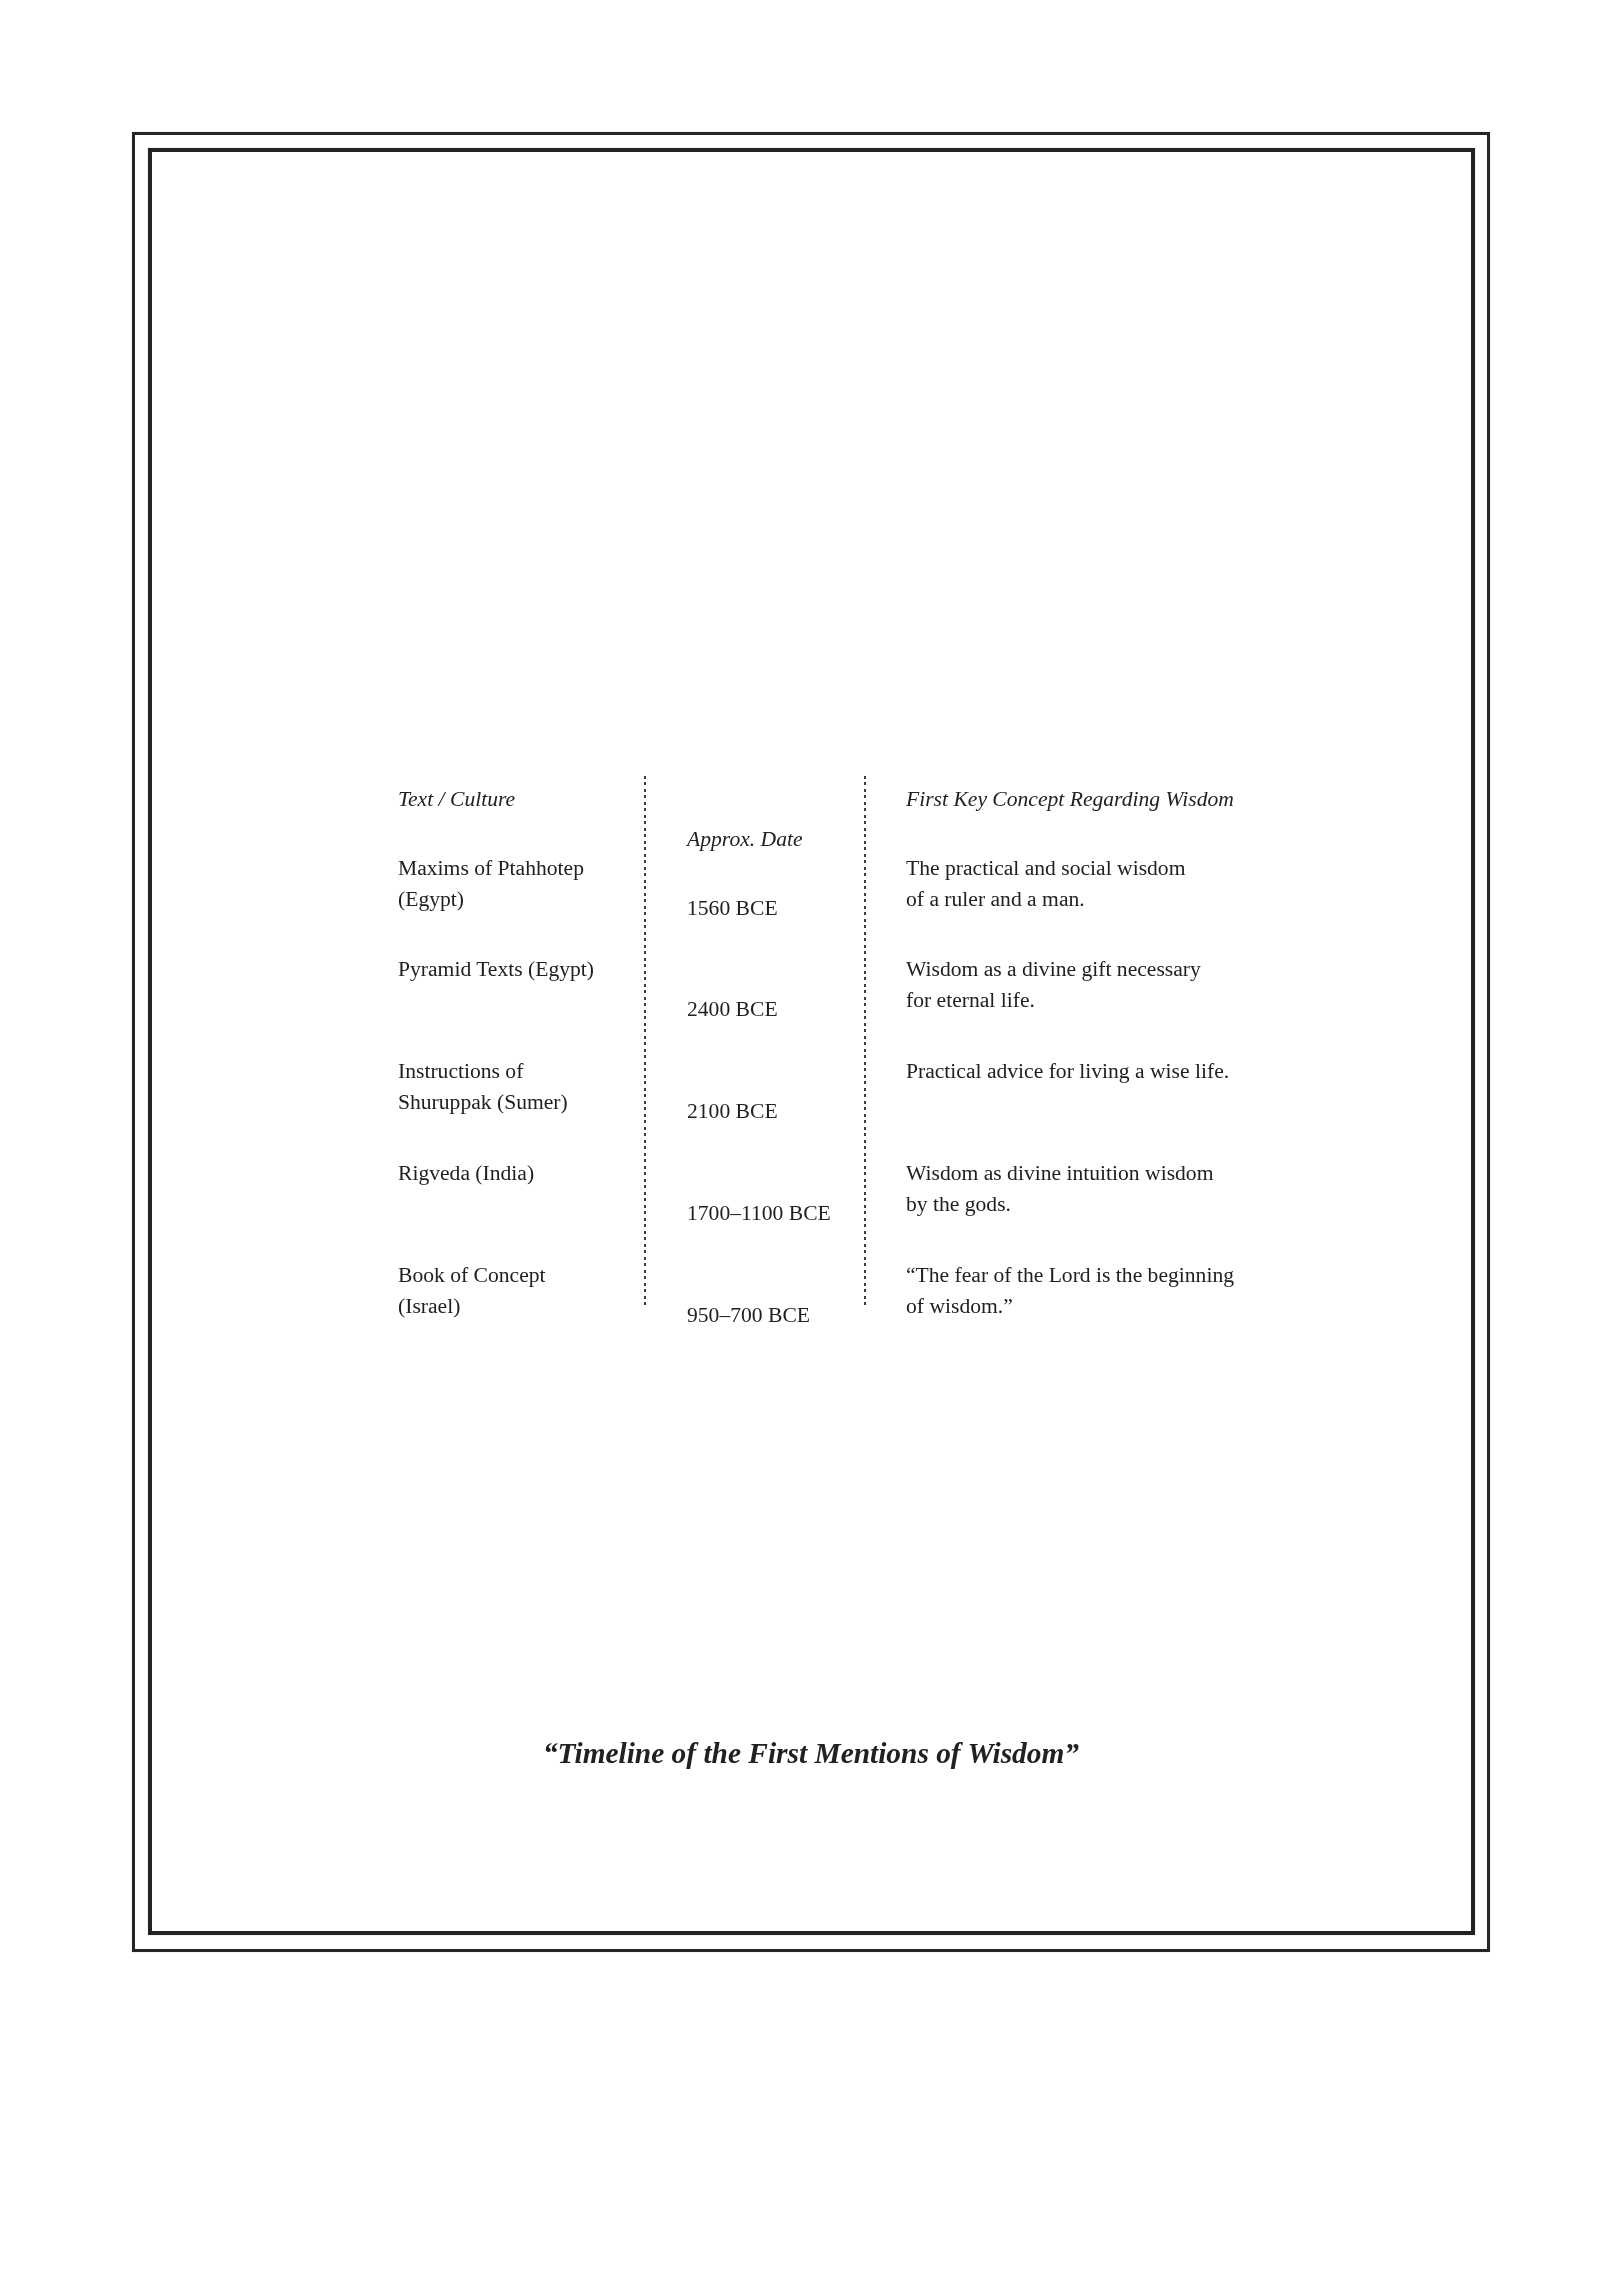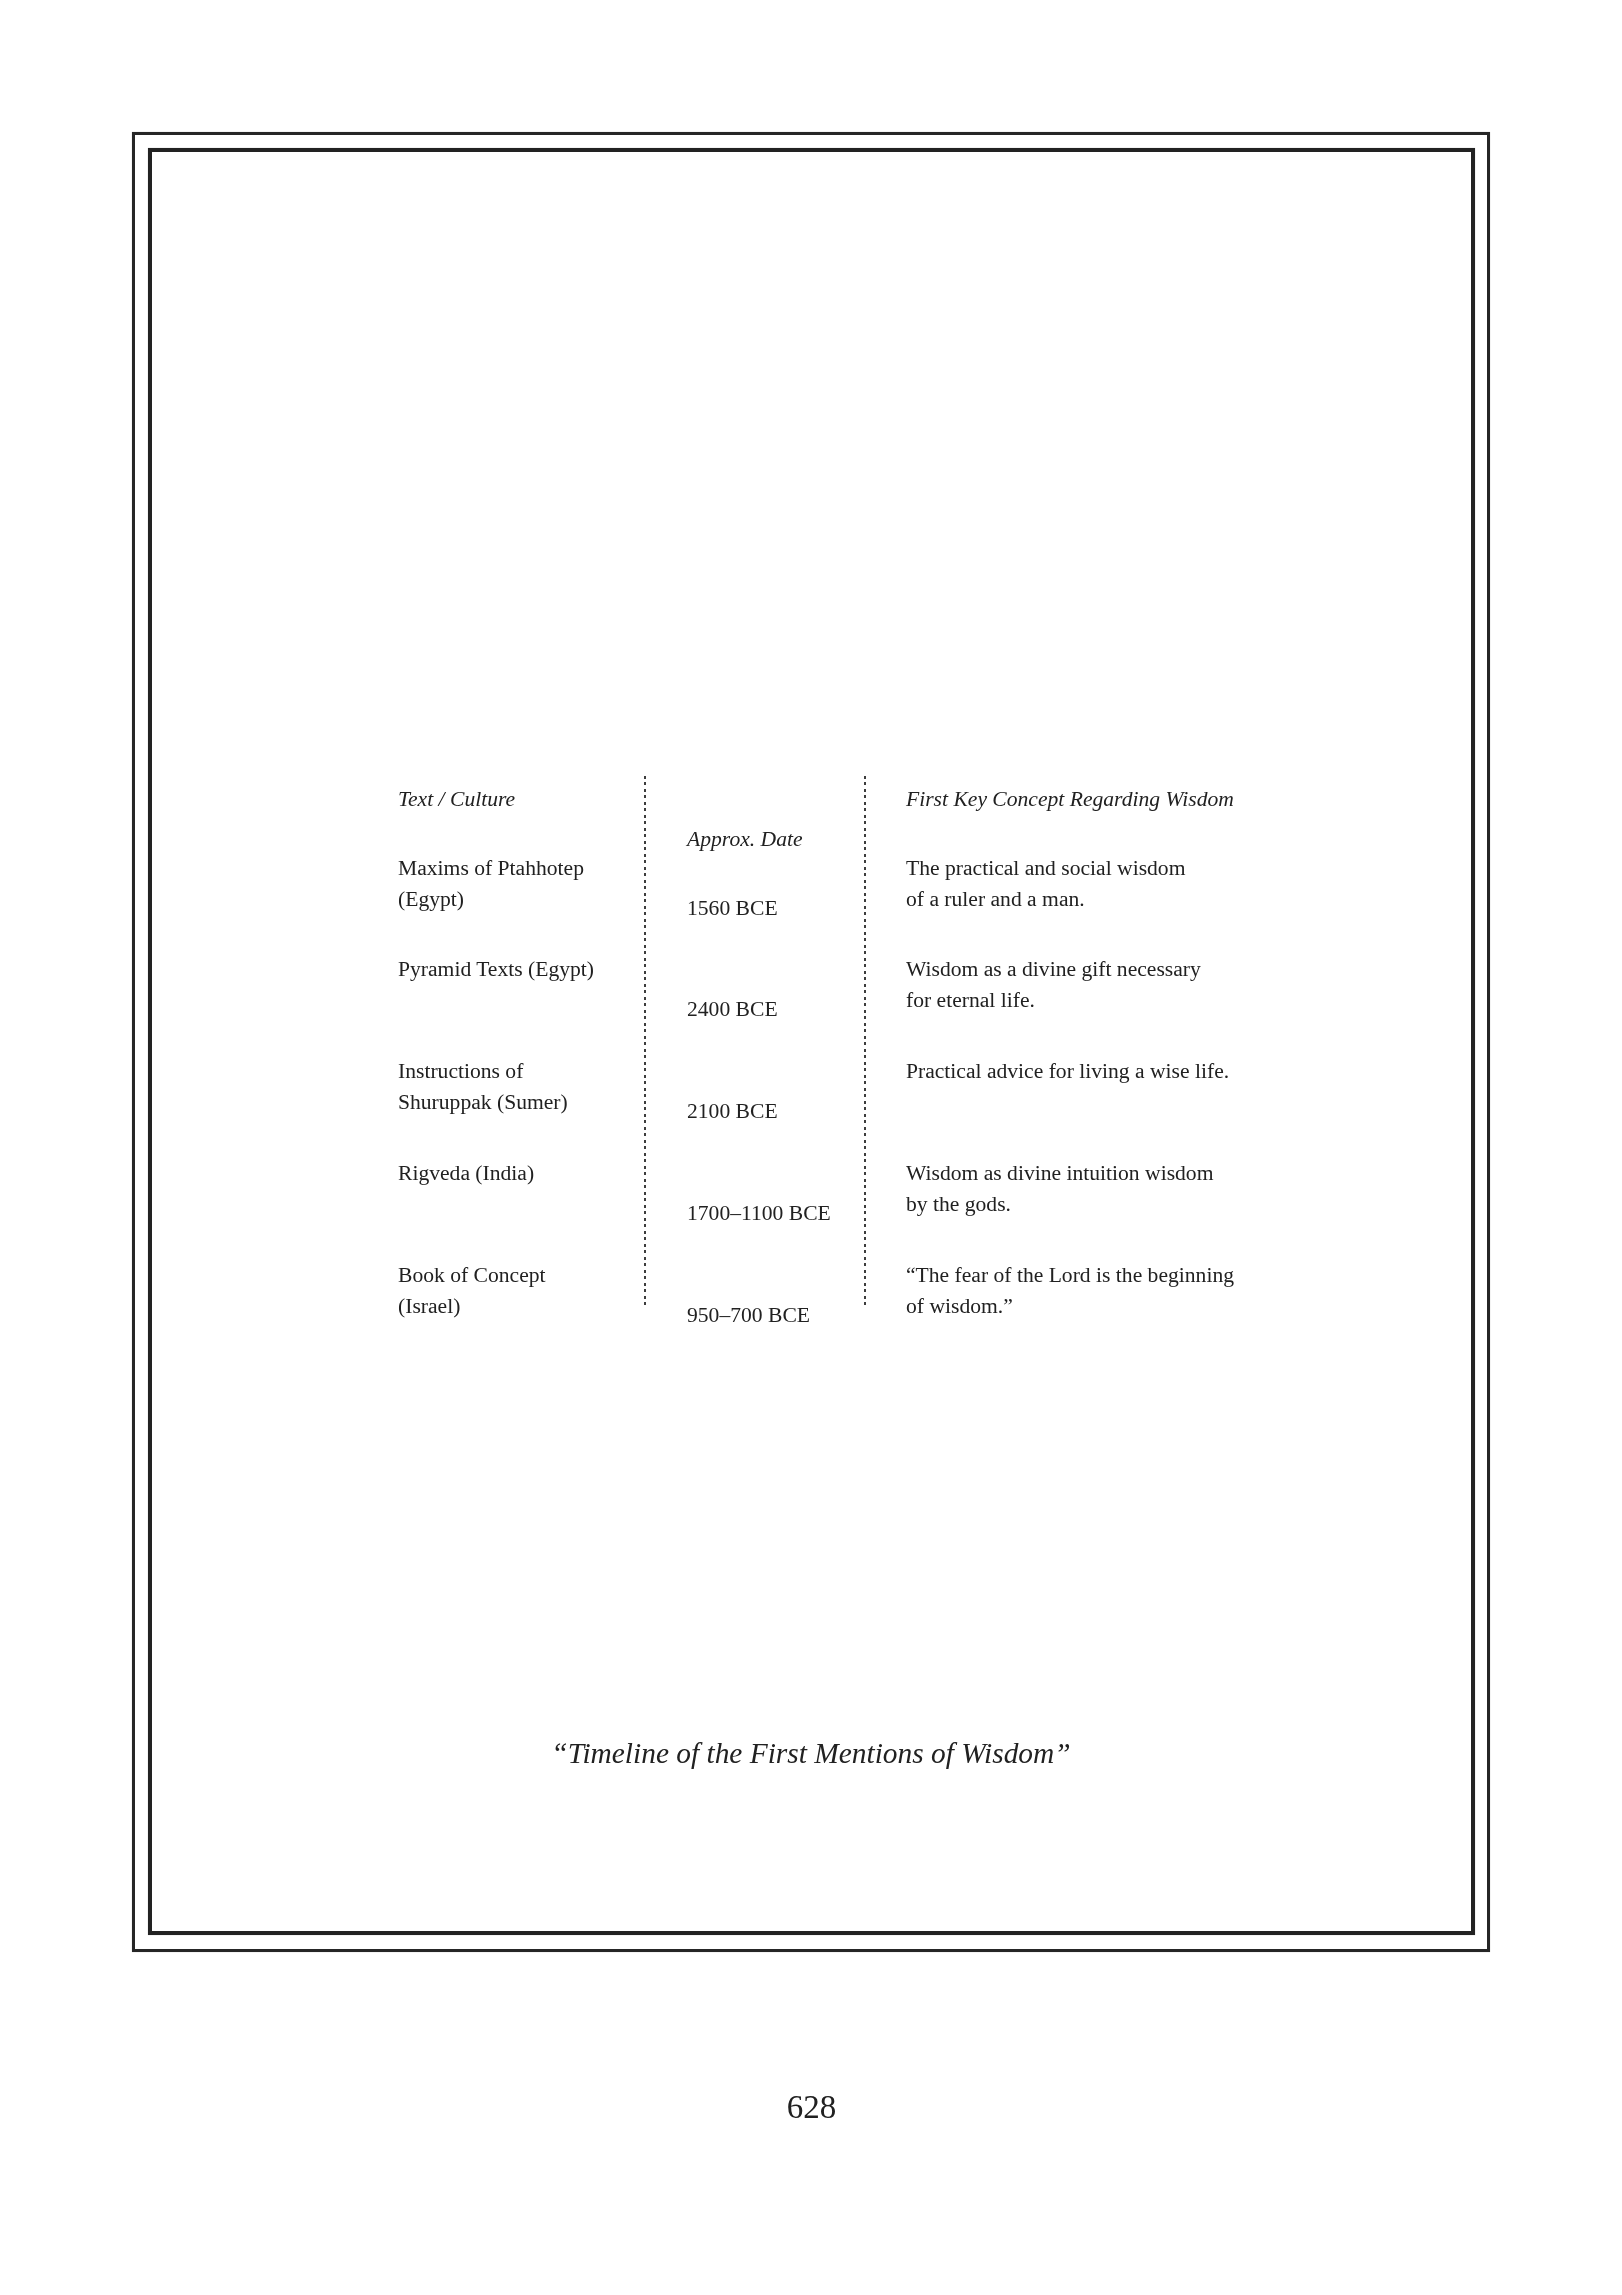--- a/index.html
+++ b/index.html
@@ -46,21 +46,21 @@
   .r4{top:484px;}
 
   .cell{position:absolute;top:0;}
   .c1{left:0;width:275px;}
   .c2{left:289px;width:209px;margin-top:40px;}
   .c3{left:508px;width:406px;}
 
   
   .caption-title{
     position:absolute;left:132px;top:1734px;width:1358px;
-    text-align:center;font-style:italic;font-size:29.4px;line-height:39px;
+    text-align:center;font-style:italic;font-size:29.4px;line-height:39px;font-weight:bold;
   }
   .caption-source{
     position:absolute;left:132px;top:1790px;width:1358px;
     text-align:center;font-size:29px;line-height:38px;
   }
 
   
   .page-number{
     position:absolute;left:0;top:2089px;width:1623px;
     text-align:center;font-size:33px;line-height:37px;
@@ -137,16 +137,15 @@
       <div class="cell c2">950–700 BCE</div>
       <div class="cell c3">
         <div>“The fear of the Lord is the beginning</div>
         <div>of wisdom.”</div>
       </div>
     </div>
   </div>
 
   <div class="caption-title">“Timeline of the First Mentions of Wisdom”</div>
 
-  <div class="page-number">628</div>
 
 </div>
 
 
 </body></html>

